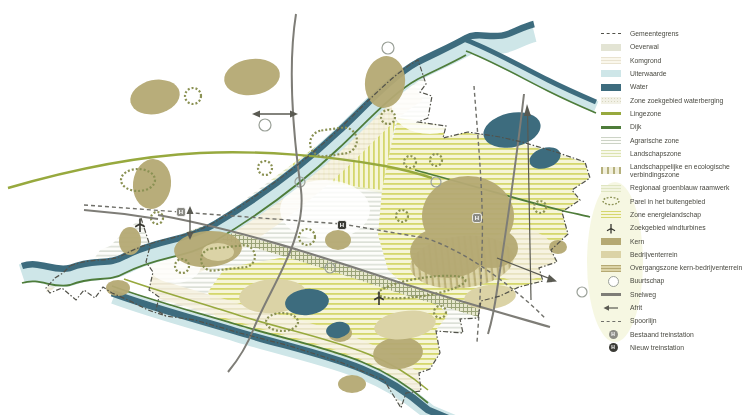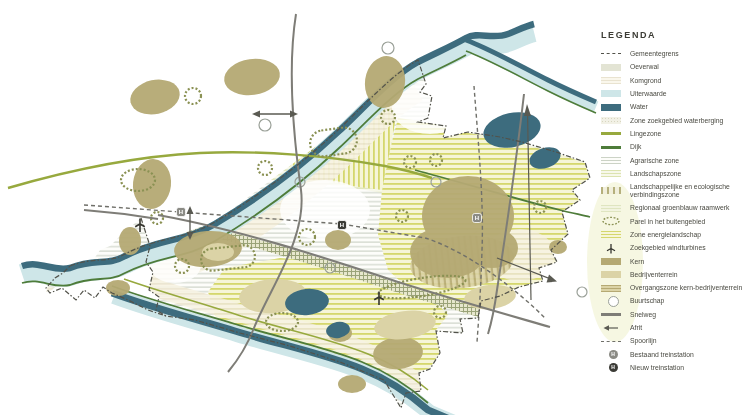--- a/index.html
+++ b/index.html
@@ -222,21 +222,20 @@
           <rect x="-4.5" y="-4.5" width="9" height="9" rx="2.2" fill="#8b8b85" stroke="#ffffff" stroke-width="0.8"></rect>
           <text y="2.2" text-anchor="middle" font-size="6" font-weight="bold" fill="#ffffff" font-family="Liberation Sans, sans-serif">H</text>
         </g>
         <path d="M0,0 L0,8 M0,0 L0,-5.5 M0,0 L4.8,2.8 M0,0 L-4.8,2.8" stroke="#35352f" stroke-width="1.6" fill="none" transform="translate(140,224)"></path>
         <path d="M0,0 L0,8 M0,0 L0,-5.5 M0,0 L4.8,2.8 M0,0 L-4.8,2.8" stroke="#35352f" stroke-width="1.6" fill="none" transform="translate(379,297)"></path>
       </g>
 </svg>
 </div>
 
 <div id="legend">
-  <div class="lg-title">LEGENDA</div>
   <div id="legend-items">
       <div class="lg-row">
         <span class="sw">
           <span class="sw-line" style="border-color:#52524a"></span>
         </span>
         <span class="lbl">Gemeentegrens</span>
       </div>
       <div class="lg-row">
         <span class="sw" style="background: rgb(227, 228, 212);"></span>
         <span class="lbl">Oeverwal</span>

